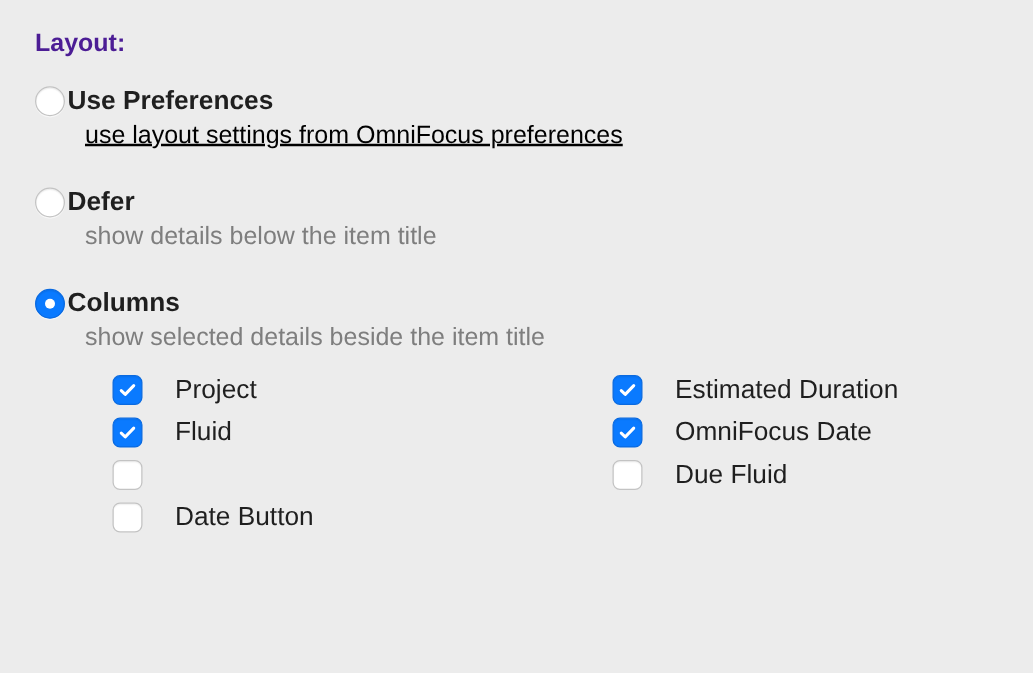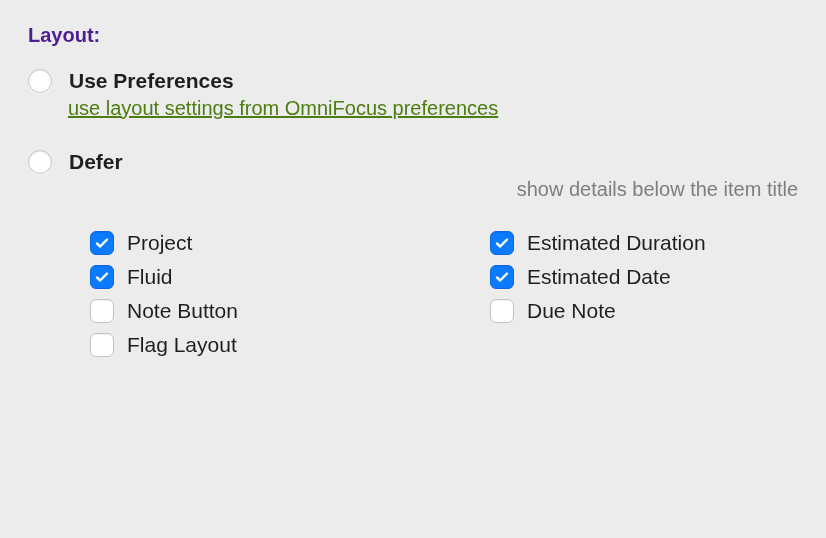--- a/index.html
+++ b/index.html
@@ -17,21 +17,21 @@
       font-weight: 600;
       color: #4c1d95;
       margin-bottom: 22px;
     }
     .radio-option {
       margin-bottom: 30px;
     }
     .radio-row {
       display: flex;
       align-items: flex-start;
-      gap: 17px;
+      gap: 2px;
     }
     .radio {
       width: 24px;
       height: 24px;
       border-radius: 50%;
       background: #fff;
       border: 1px solid #c3c3c3;
       box-shadow: inset 0 1px 1px rgba(0,0,0,0.08), 0 1px 0 rgba(255,255,255,0.6);
       flex-shrink: 0;
       display: flex;
@@ -53,43 +53,42 @@
     .radio-title {
       font-size: 21px;
       font-weight: 700;
       color: #1f1f1f;
     }
     .radio-sub {
       margin-left: 40px;
       margin-top: 4px;
       font-size: 20px;
       color: #7e7e7e;
-      text-align: right;
     }
     .link {
-      color: #4d7c0f;
+      color: #000000;
       text-decoration: underline;
       font-size: 20px;
       display: inline-block;
       margin-left: 40px;
       margin-top: 4px;
       cursor: pointer;
     }
     .columns-list {
       margin-top: 18px;
       margin-left: 62px;
       display: grid;
       grid-template-columns: 340px auto;
       row-gap: 10px;
       column-gap: 60px;
     }
     .check-item {
       display: flex;
       align-items: center;
-      gap: 13px;
+      gap: 26px;
     }
     .checkbox {
       width: 24px;
       height: 24px;
       border-radius: 6px;
       flex-shrink: 0;
       display: flex;
       align-items: center;
       justify-content: center;
       background: #fff;
@@ -129,20 +128,25 @@
 
 <div class="radio-option">
   <div class="radio-row">
     <div class="radio"></div>
     <div class="radio-title">Defer</div>
   </div>
   <div class="radio-sub">show details below the item title</div>
 </div>
 
 <div class="radio-option" style="margin-bottom:0;">
+  <div class="radio-row">
+    <div class="radio selected"></div>
+    <div class="radio-title">Columns</div>
+  </div>
+  <div class="radio-sub">show selected details beside the item title</div>
 
   <div class="columns-list">
     <div class="check-item">
       <div class="checkbox checked">
         <svg viewBox="0 0 16 16">
             <path d="M3 8.5 L6.2 11.5 L13 4.5" stroke="#fff" stroke-width="2.4" fill="none" stroke-linecap="round" stroke-linejoin="round"></path>
           </svg>
       </div>
       <span class="check-label">Project</span>
     </div>
@@ -164,38 +168,37 @@
       </div>
       <span class="check-label">Fluid</span>
     </div>
 
     <div class="check-item">
       <div class="checkbox checked">
         <svg viewBox="0 0 16 16">
             <path d="M3 8.5 L6.2 11.5 L13 4.5" stroke="#fff" stroke-width="2.4" fill="none" stroke-linecap="round" stroke-linejoin="round"></path>
           </svg>
       </div>
-      <span class="check-label">Estimated Date</span>
+      <span class="check-label">OmniFocus Date</span>
     </div>
 
 
     <div class="check-item">
       <div class="checkbox">
         
       </div>
-      <span class="check-label">Note Button</span>
     </div>
 
     <div class="check-item">
       <div class="checkbox">
         
       </div>
-      <span class="check-label">Due Note</span>
+      <span class="check-label">Due Fluid</span>
     </div>
 
     <div class="check-item">
       <div class="checkbox">
         
       </div>
-      <span class="check-label">Flag Layout</span>
+      <span class="check-label">Date Button</span>
     </div>
   </div>
 </div>
 
 </body></html>

